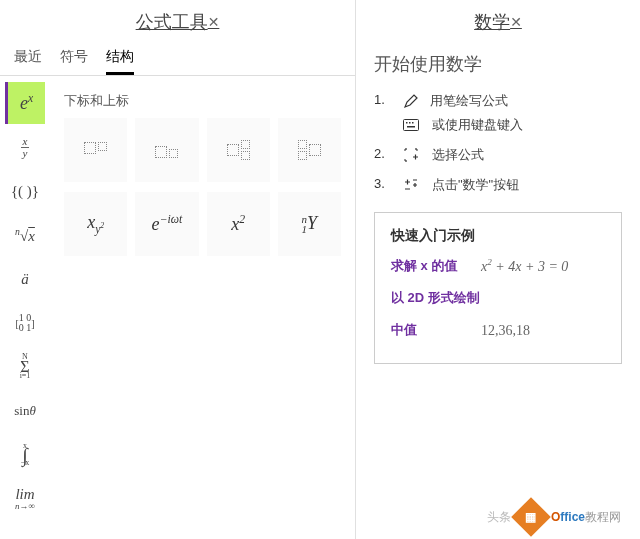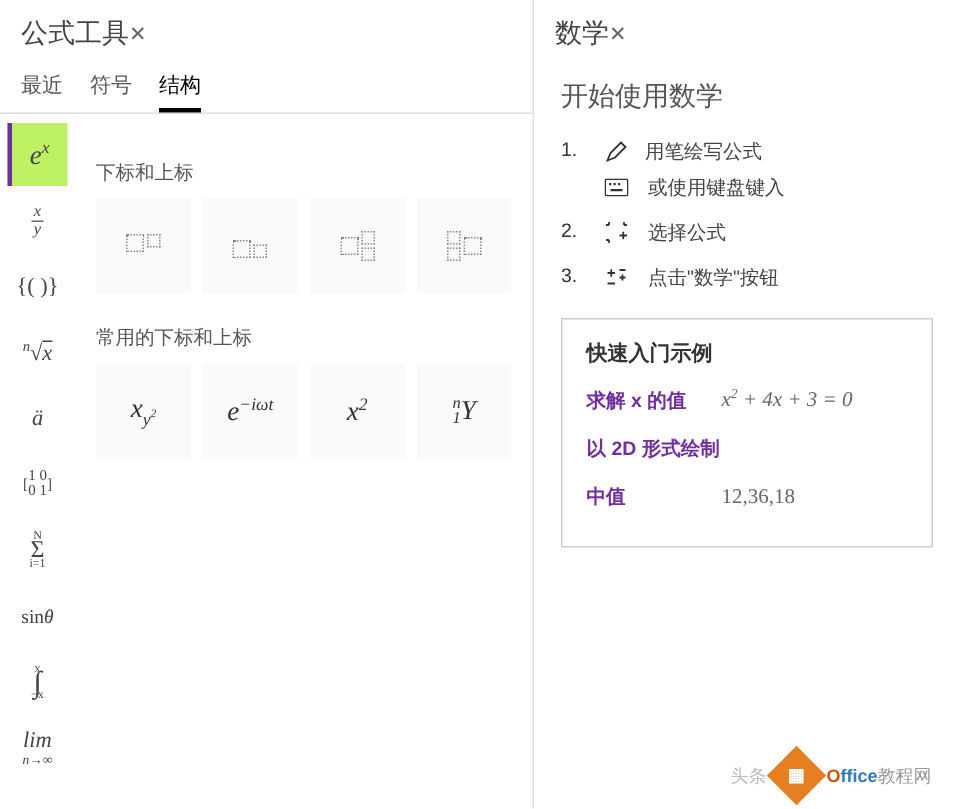--- a/index.html
+++ b/index.html
@@ -19,25 +19,26 @@
   display: flex;
   flex-direction: column;
 }
 .panel-right {
   flex: 1;
   display: flex;
   flex-direction: column;
 }
 .panel-header {
   display: flex;
-  justify-content: flex-start;
+  justify-content: center;
   align-items: center;
   padding: 10px 14px 6px 14px;
   font-size: 18px;
   color: #444;
+  text-decoration: underline;
 }
 .close-x {
   font-size: 14px;
   color: #666;
   cursor: pointer;
   font-family: Arial;
 }
 .tabs {
   display: flex;
   gap: 18px;
@@ -85,21 +86,21 @@
   background: #bef264;
   font-size: 18px;
 }
 .main-col {
   flex: 1;
   padding: 10px 14px;
 }
 .section-title {
   font-size: 13px;
   color: #555;
-  margin: 20px 0 8px 0;
+  margin: 6px 0 8px 0;
 }
 .template-row {
   display: flex;
   gap: 8px;
   margin-bottom: 10px;
 }
 .template-cell {
   flex: 1;
   background: #fafafa;
   height: 64px;
@@ -278,21 +279,20 @@
           <span style="display:flex;align-items:center;">
               <span style="display:flex;flex-direction:column;">
                 <span class="dbox sm"></span>
                 <span class="dbox sm"></span>
               </span>
               <span class="dbox"></span>
             </span>
         </div>
       </div>
 
-      <div class="section-title">常用的下标和上标</div>
       <div class="template-row">
         <div class="template-cell">
             <span><i>x</i><sub><i>y</i><sup>2</sup></sub></span>
           </div>
         <div class="template-cell">
             <span><i>e</i><sup>−<i>iωt</i></sup></span>
           </div>
         <div class="template-cell">
             <span><i>x</i><sup>2</sup></span>
           </div>

